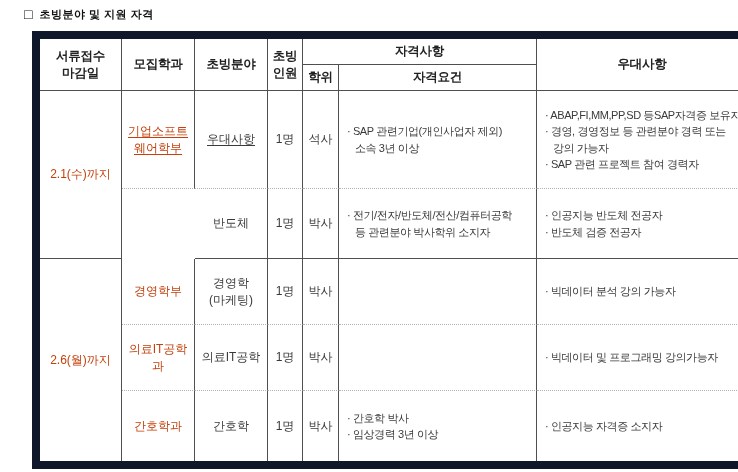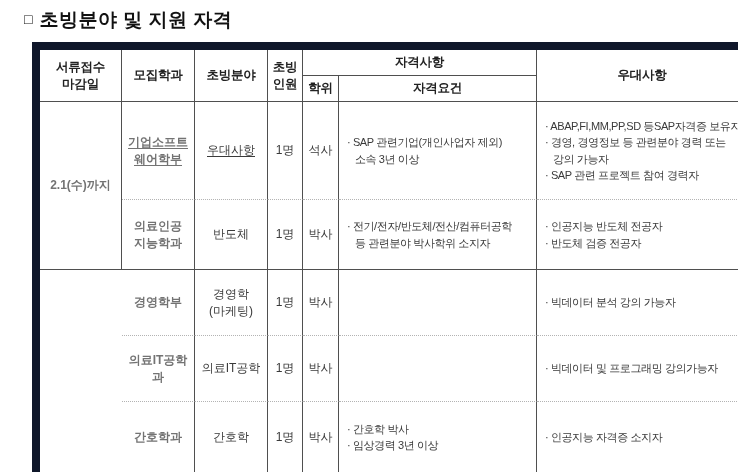--- a/index.html
+++ b/index.html
@@ -17,21 +17,21 @@
   }
   .title-row {
     display: flex;
     align-items: center;
     gap: 7px;
     margin: 7px 0 9px 24px;
     font-weight: bold;
     color: #111;
   }
   .title-marker { font-size: 14px; line-height: 1; transform: translateY(-1px); }
-  .title-text { font-size: 19px; letter-spacing: 0.5px; }
+  .title-text { font-size: 11px; letter-spacing: 0.5px; }
 
   .grid-table {
     margin-left: 32px;
     width: 723px;
     box-sizing: border-box;
     border: 8px solid #0f172a;
     display: grid;
     grid-template-columns: 82px 73px 73px 35px 36px 198px 1fr;
     grid-template-rows: 26px 26px 98px 70px 66px 66px 70px;
     background: #fff;
@@ -52,21 +52,21 @@
     overflow: hidden;
   }
   .cell.left {
     flex-direction: column;
     align-items: stretch;
     justify-content: center;
     text-align: left;
     padding: 3px 4px 3px 5px;
   }
   .hdr { font-weight: bold; color: #222; font-size: 12.5px; letter-spacing: -0.2px; }
-  .bold { font-weight: bold; color: #737373; }
+  .bold { font-weight: normal; color: #c2410c; }
   .u { text-decoration: underline; text-underline-offset: 2px; }
   .no-br { border-right: none; }
   .no-bb { border-bottom: none; }
   .dot-b { border-bottom: 1px dotted #b3b3b3; }
   .bullet-item {
     font-size: 11px;
     letter-spacing: -0.4px;
     line-height: 1.5;
     padding-left: 11px;
     text-indent: -8px;
@@ -103,29 +103,28 @@
     <div class="cell bold u dot-b" style="grid-area:3/2/4/3">기업소프트
 웨어학부</div>
     <div class="cell u dot-b" style="grid-area:3/3/4/4">우대사항</div>
     <div class="cell dot-b" style="grid-area:3/4/4/5">1명</div>
     <div class="cell dot-b" style="grid-area:3/5/4/6">석사</div>
     <div class="cell left dot-b" style="grid-area:3/6/4/7"><div class="bullet-item">· SAP 관련기업(개인사업자 제외)
 소속 3년 이상</div></div>
     <div class="cell left no-br dot-b" style="grid-area:3/7/4/8"><div class="bullet-item">· ABAP,FI,MM,PP,SD 등SAP자격증 보유자</div><div class="bullet-item">· 경영, 경영정보 등 관련분야 경력 또는
 강의 가능자</div><div class="bullet-item">· SAP 관련 프로젝트 참여 경력자</div></div>
 
-    <div class="cell bold" style="grid-area:4/2/5/3">의료인공
-지능학과</div>
     <div class="cell" style="grid-area:4/3/5/4">반도체</div>
     <div class="cell" style="grid-area:4/4/5/5">1명</div>
     <div class="cell" style="grid-area:4/5/5/6">박사</div>
     <div class="cell left" style="grid-area:4/6/5/7"><div class="bullet-item">· 전기/전자/반도체/전산/컴퓨터공학
 등 관련분야 박사학위 소지자</div></div>
     <div class="cell left no-br" style="grid-area:4/7/5/8"><div class="bullet-item">· 인공지능 반도체 전공자</div><div class="bullet-item">· 반도체 검증 전공자</div></div>
 
+    <div class="cell bold no-bb" style="grid-area:5/1/8/2">2.6(월)까지</div>
 
     <div class="cell bold dot-b" style="grid-area:5/2/6/3">경영학부</div>
     <div class="cell dot-b" style="grid-area:5/3/6/4">경영학
 (마케팅)</div>
     <div class="cell dot-b" style="grid-area:5/4/6/5">1명</div>
     <div class="cell dot-b" style="grid-area:5/5/6/6">박사</div>
     <div class="cell left dot-b" style="grid-area:5/6/6/7"></div>
     <div class="cell left no-br dot-b" style="grid-area:5/7/6/8"><div class="bullet-item">· 빅데이터 분석 강의 가능자</div></div>
 
     <div class="cell bold dot-b" style="grid-area:6/2/7/3">의료IT공학과</div>

